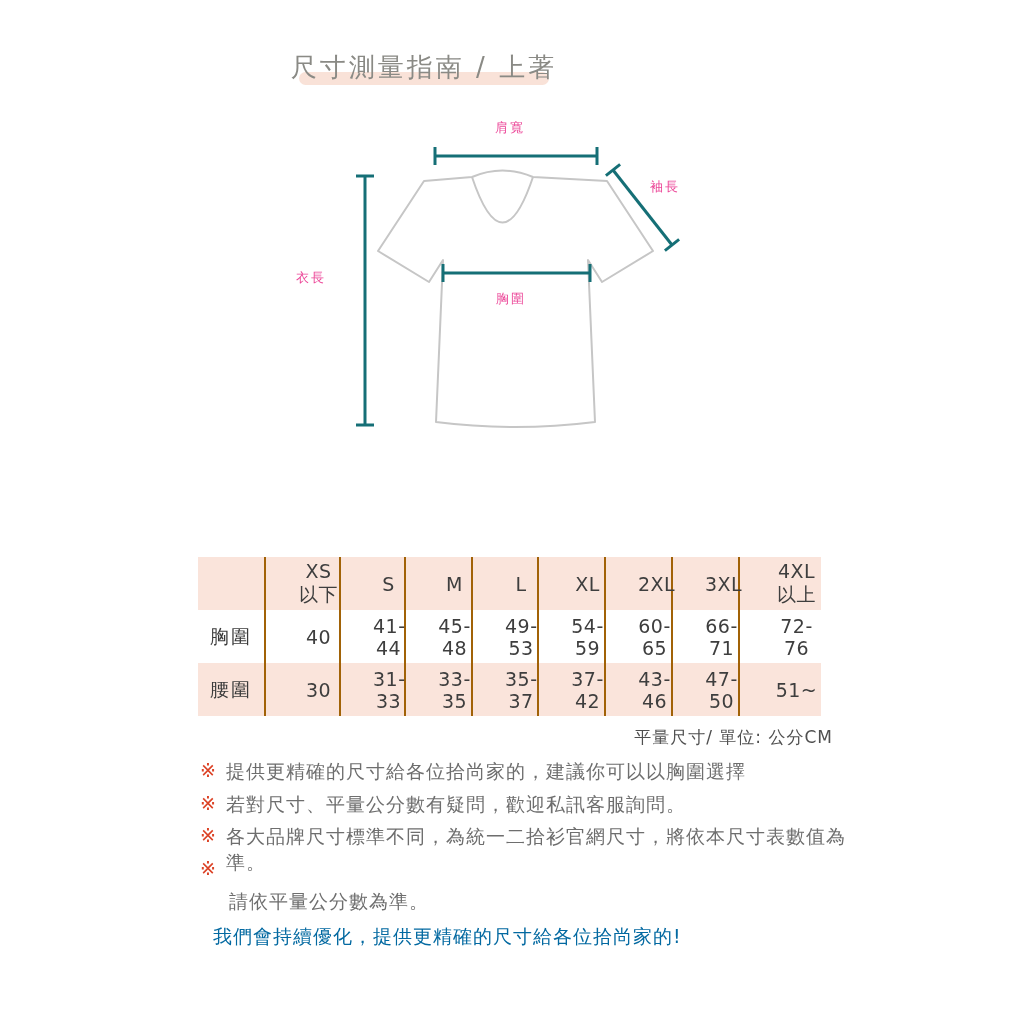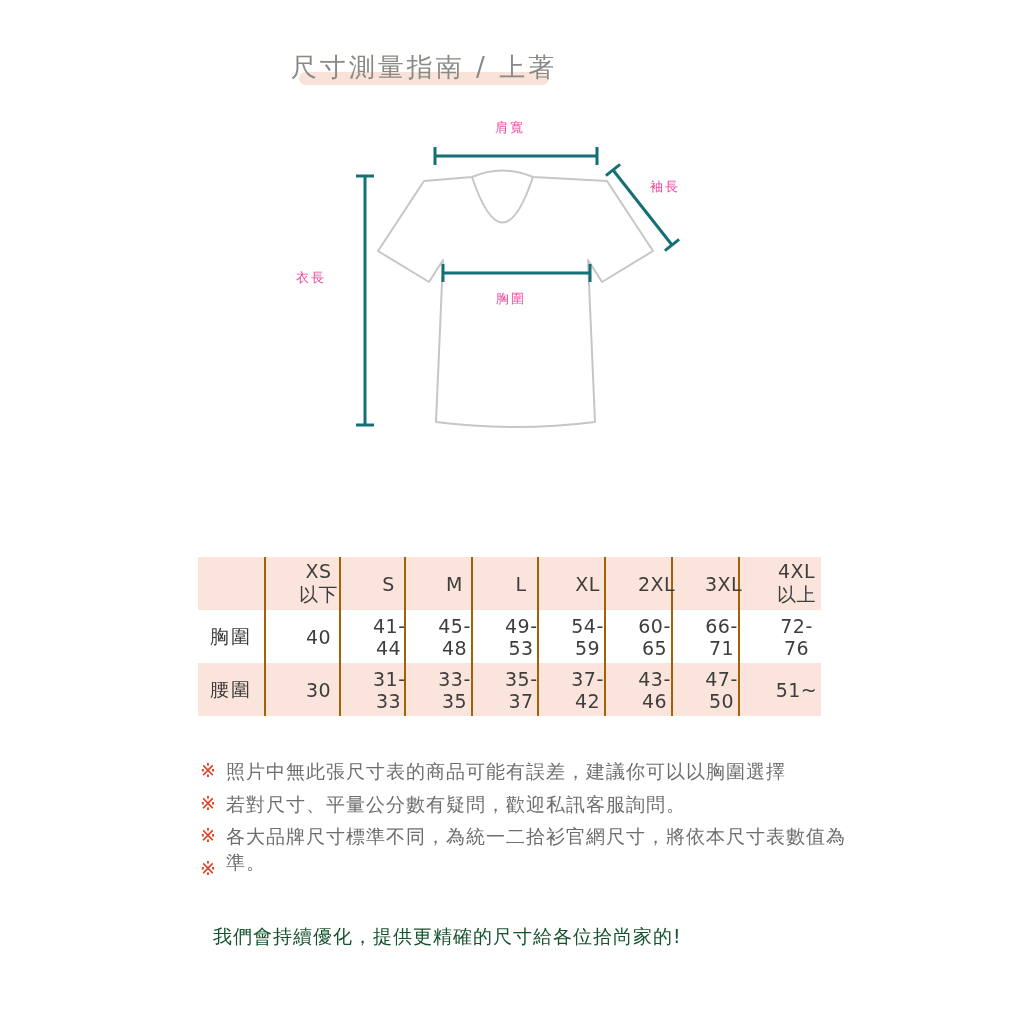--- a/index.html
+++ b/index.html
@@ -40,21 +40,21 @@
   .unit-note{position:absolute;top:726px;left:198px;width:635px;text-align:right;
     font-size:17px;color:#4f4f4f;letter-spacing:1px;}
 
   
   .notes{position:absolute;top:759px;left:200px;width:660px;}
   .note-row{display:flex;align-items:flex-start;height:32.5px;font-size:19px;color:#6e6e6e;
     letter-spacing:1px;}
   .note-marker{color:#dc4327;margin-right:9px;font-size:19px;flex:0 0 auto;}
   .note-continuation{position:absolute;top:889px;left:229px;font-size:19px;color:#6e6e6e;
     letter-spacing:1px;}
-  .footer-note{position:absolute;top:924px;left:213px;font-size:19px;color:#14532d;
+  .footer-note{position:absolute;top:924px;left:213px;font-size:19px;color:#0369a1;
     letter-spacing:1px;}
 </style>
 </head>
 <body>
 
 <div id="page">
 
   <div class="title-wrap">
     <span class="title-highlight"></span>
     <h1 class="page-title">尺寸測量指南 / 上著</h1>
@@ -152,34 +152,36 @@
       <td>33-35</td>
       <td>35-37</td>
       <td>37-42</td>
       <td>43-46</td>
       <td>47-50</td>
       <td>51~</td>
     </tr>
   </tbody>
     </table>
 
+  <div class="unit-note">平量尺寸/ 單位: 公分CM</div>
 
   <div class="notes">
     <div class="note-row">
       <span class="note-marker">※</span>
-      <span>照片中無此張尺寸表的商品可能有誤差，建議你可以以胸圍選擇</span>
+      <span>提供更精確的尺寸給各位拾尚家的，建議你可以以胸圍選擇</span>
     </div>
     <div class="note-row">
       <span class="note-marker">※</span>
       <span>若對尺寸、平量公分數有疑問，歡迎私訊客服詢問。</span>
     </div>
     <div class="note-row">
       <span class="note-marker">※</span>
       <span>各大品牌尺寸標準不同，為統一二拾衫官網尺寸，將依本尺寸表數值為準。</span>
     </div>
     <div class="note-row">
       <span class="note-marker">※</span>
     </div>
   </div>
 
+  <div class="note-continuation">請依平量公分數為準。</div>
   <div class="footer-note">我們會持續優化，提供更精確的尺寸給各位拾尚家的!</div>
 
 </div>
 
 </body></html>

